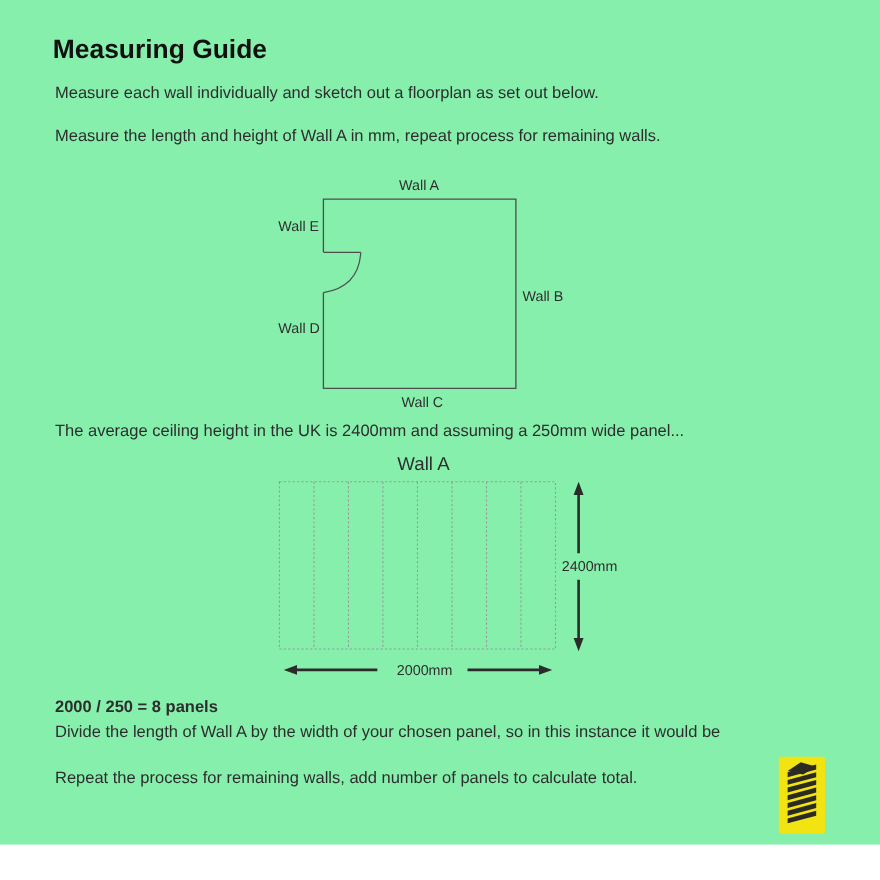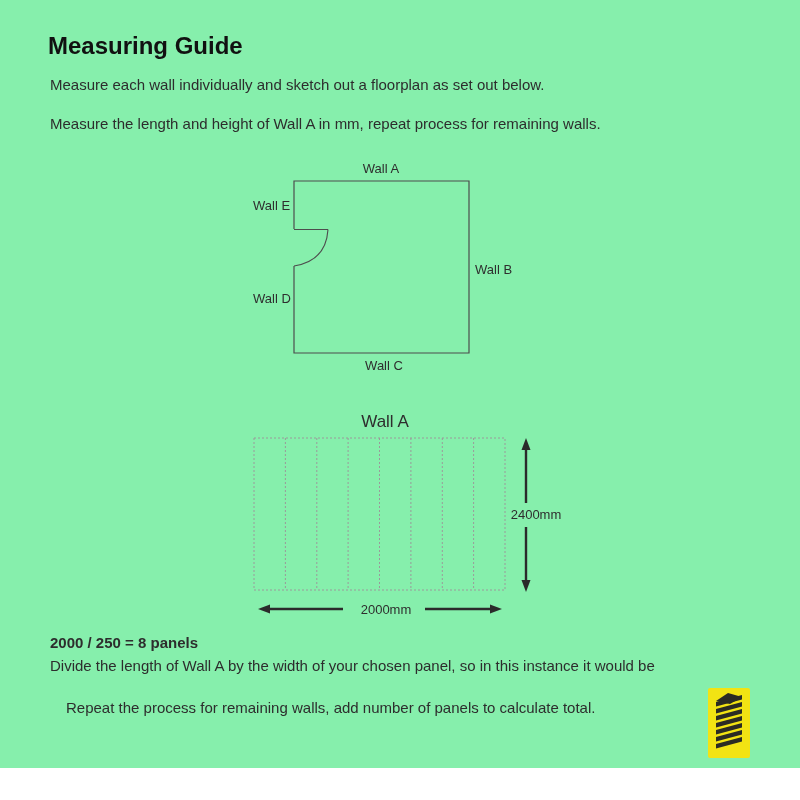--- a/index.html
+++ b/index.html
@@ -28,21 +28,21 @@
     color: #2d2d2d;
     white-space: nowrap;
     margin: 0;
   }
   .para.bold { font-weight: 700; }
   .p1 { top: 76px; }
   .p2 { top: 115px; }
   .p3 { top: 383px; }
   .p4 { top: 657px; }
   .p5 { top: 634px; }
-  .p6 { top: 699px; margin-left: 16px; }
+  .p6 { top: 699px; }
 
   .floorplan-svg { position: absolute; left: 240px; top: 158px; }
   .floorplan-svg .wall { fill: none; stroke: #4d4d4d; stroke-width: 1.2; }
   .floorplan-svg .door { fill: none; stroke: #4d4d4d; stroke-width: 1.1; }
   .floorplan-svg text { font-family: "Liberation Sans", sans-serif; font-size: 13px; fill: #2e2e2e; }
 
   .paneldiag-svg { position: absolute; left: 240px; top: 405px; }
   .paneldiag-svg text { font-family: "Liberation Sans", sans-serif; fill: #2e2e2e; }
   .paneldiag-svg .diag-title { font-size: 17px; }
   .paneldiag-svg .dim-label { font-size: 13px; }
@@ -77,20 +77,21 @@
     <path class="door" data-name="door-leaf-line" d="M 54 71.5 L 88 71.5"></path>
     <path class="door" data-name="door-swing-arc" d="M 88 71.5 Q 86 103 54 108"></path>
 
     <text x="141" y="15" text-anchor="middle" data-name="floorplan-label-wall-a">Wall A</text>
     <text x="13" y="52" data-name="floorplan-label-wall-e">Wall E</text>
     <text x="235" y="116" data-name="floorplan-label-wall-b">Wall B</text>
     <text x="13" y="145" data-name="floorplan-label-wall-d">Wall D</text>
     <text x="144" y="212" text-anchor="middle" data-name="floorplan-label-wall-c">Wall C</text>
   </svg>
 
+  <p class="para p3" data-name="ceiling-note">The average ceiling height in the UK is 2400mm and assuming a 250mm wide panel...</p>
 
   <svg class="paneldiag-svg" data-name="panel-diagram" width="330" height="218" viewBox="0 0 330 218">
     <text class="diag-title" x="145" y="22" text-anchor="middle" data-name="panel-diagram-title">Wall A</text>
 
     <rect class="panel-outline" x="14" y="33" width="251" height="152" data-name="panel-wall-outline"></rect>
     <g data-name="panel-grid-lines">
         <line x1="45.4" y1="33" x2="45.4" y2="185"></line>
         <line x1="76.8" y1="33" x2="76.8" y2="185"></line>
         <line x1="108.1" y1="33" x2="108.1" y2="185"></line>
         <line x1="139.5" y1="33" x2="139.5" y2="185"></line>

